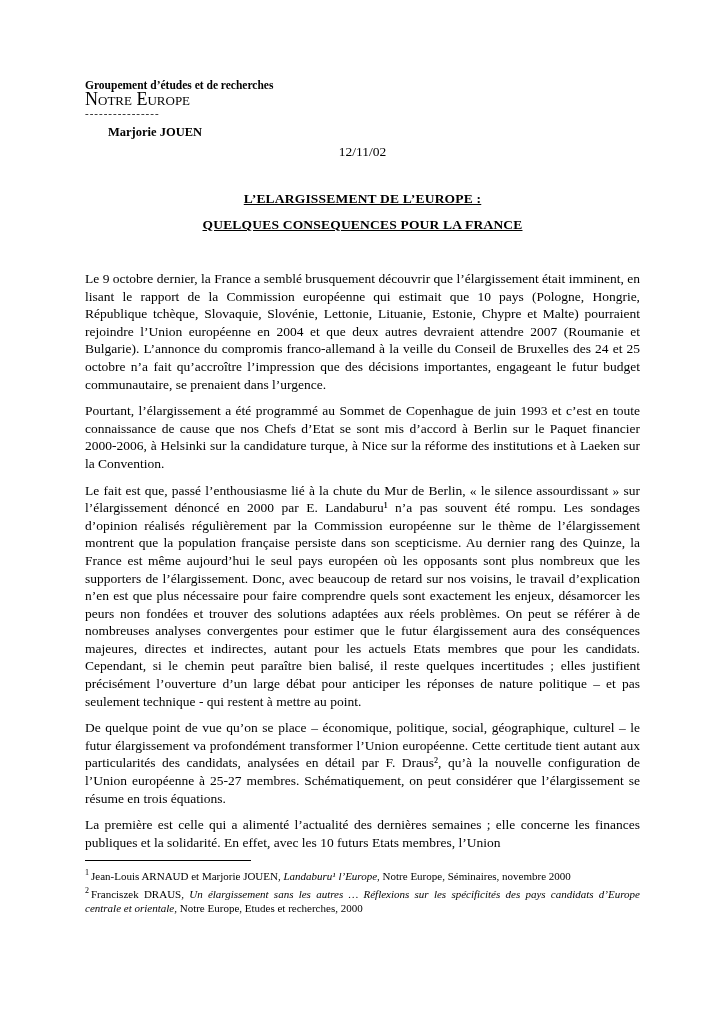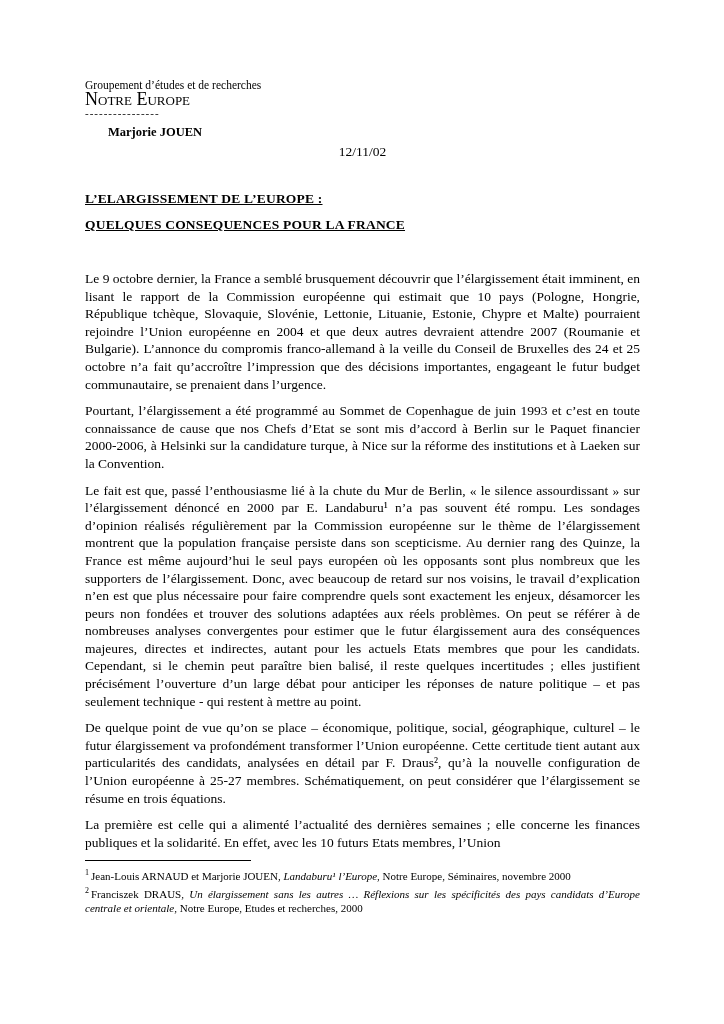--- a/index.html
+++ b/index.html
@@ -8,21 +8,21 @@
     width: 724px;
     height: 1024px;
     background: #ffffff;
     color: #000000;
     font-family: "Liberation Serif", "DejaVu Serif", serif;
     padding: 78px 84px 0 85px;
     overflow: hidden;
     position: relative;
   }
   .org-line1 {
-    font-weight: normal;
+    font-weight: bold;
     font-size: 11.5px;
     line-height: 14px;
   }
   .org-line2 {
     font-weight: normal;
     font-variant: small-caps;
     font-size: 18px;
     line-height: 15px;
   }
   .dashes {
@@ -38,20 +38,21 @@
     margin-left: 23px;
   }
   .date {
     text-align: center;
     font-size: 13.5px;
     line-height: 16px;
     margin-top: 4px;
   }
   .title-block {
     margin-top: 26px;
+    text-align: center;
   }
   .title-line {
     display: block;
     font-weight: bold;
     font-size: 13.5px;
     line-height: 26px;
     text-decoration: underline;
     letter-spacing: 0.2px;
   }
   .body-section {

